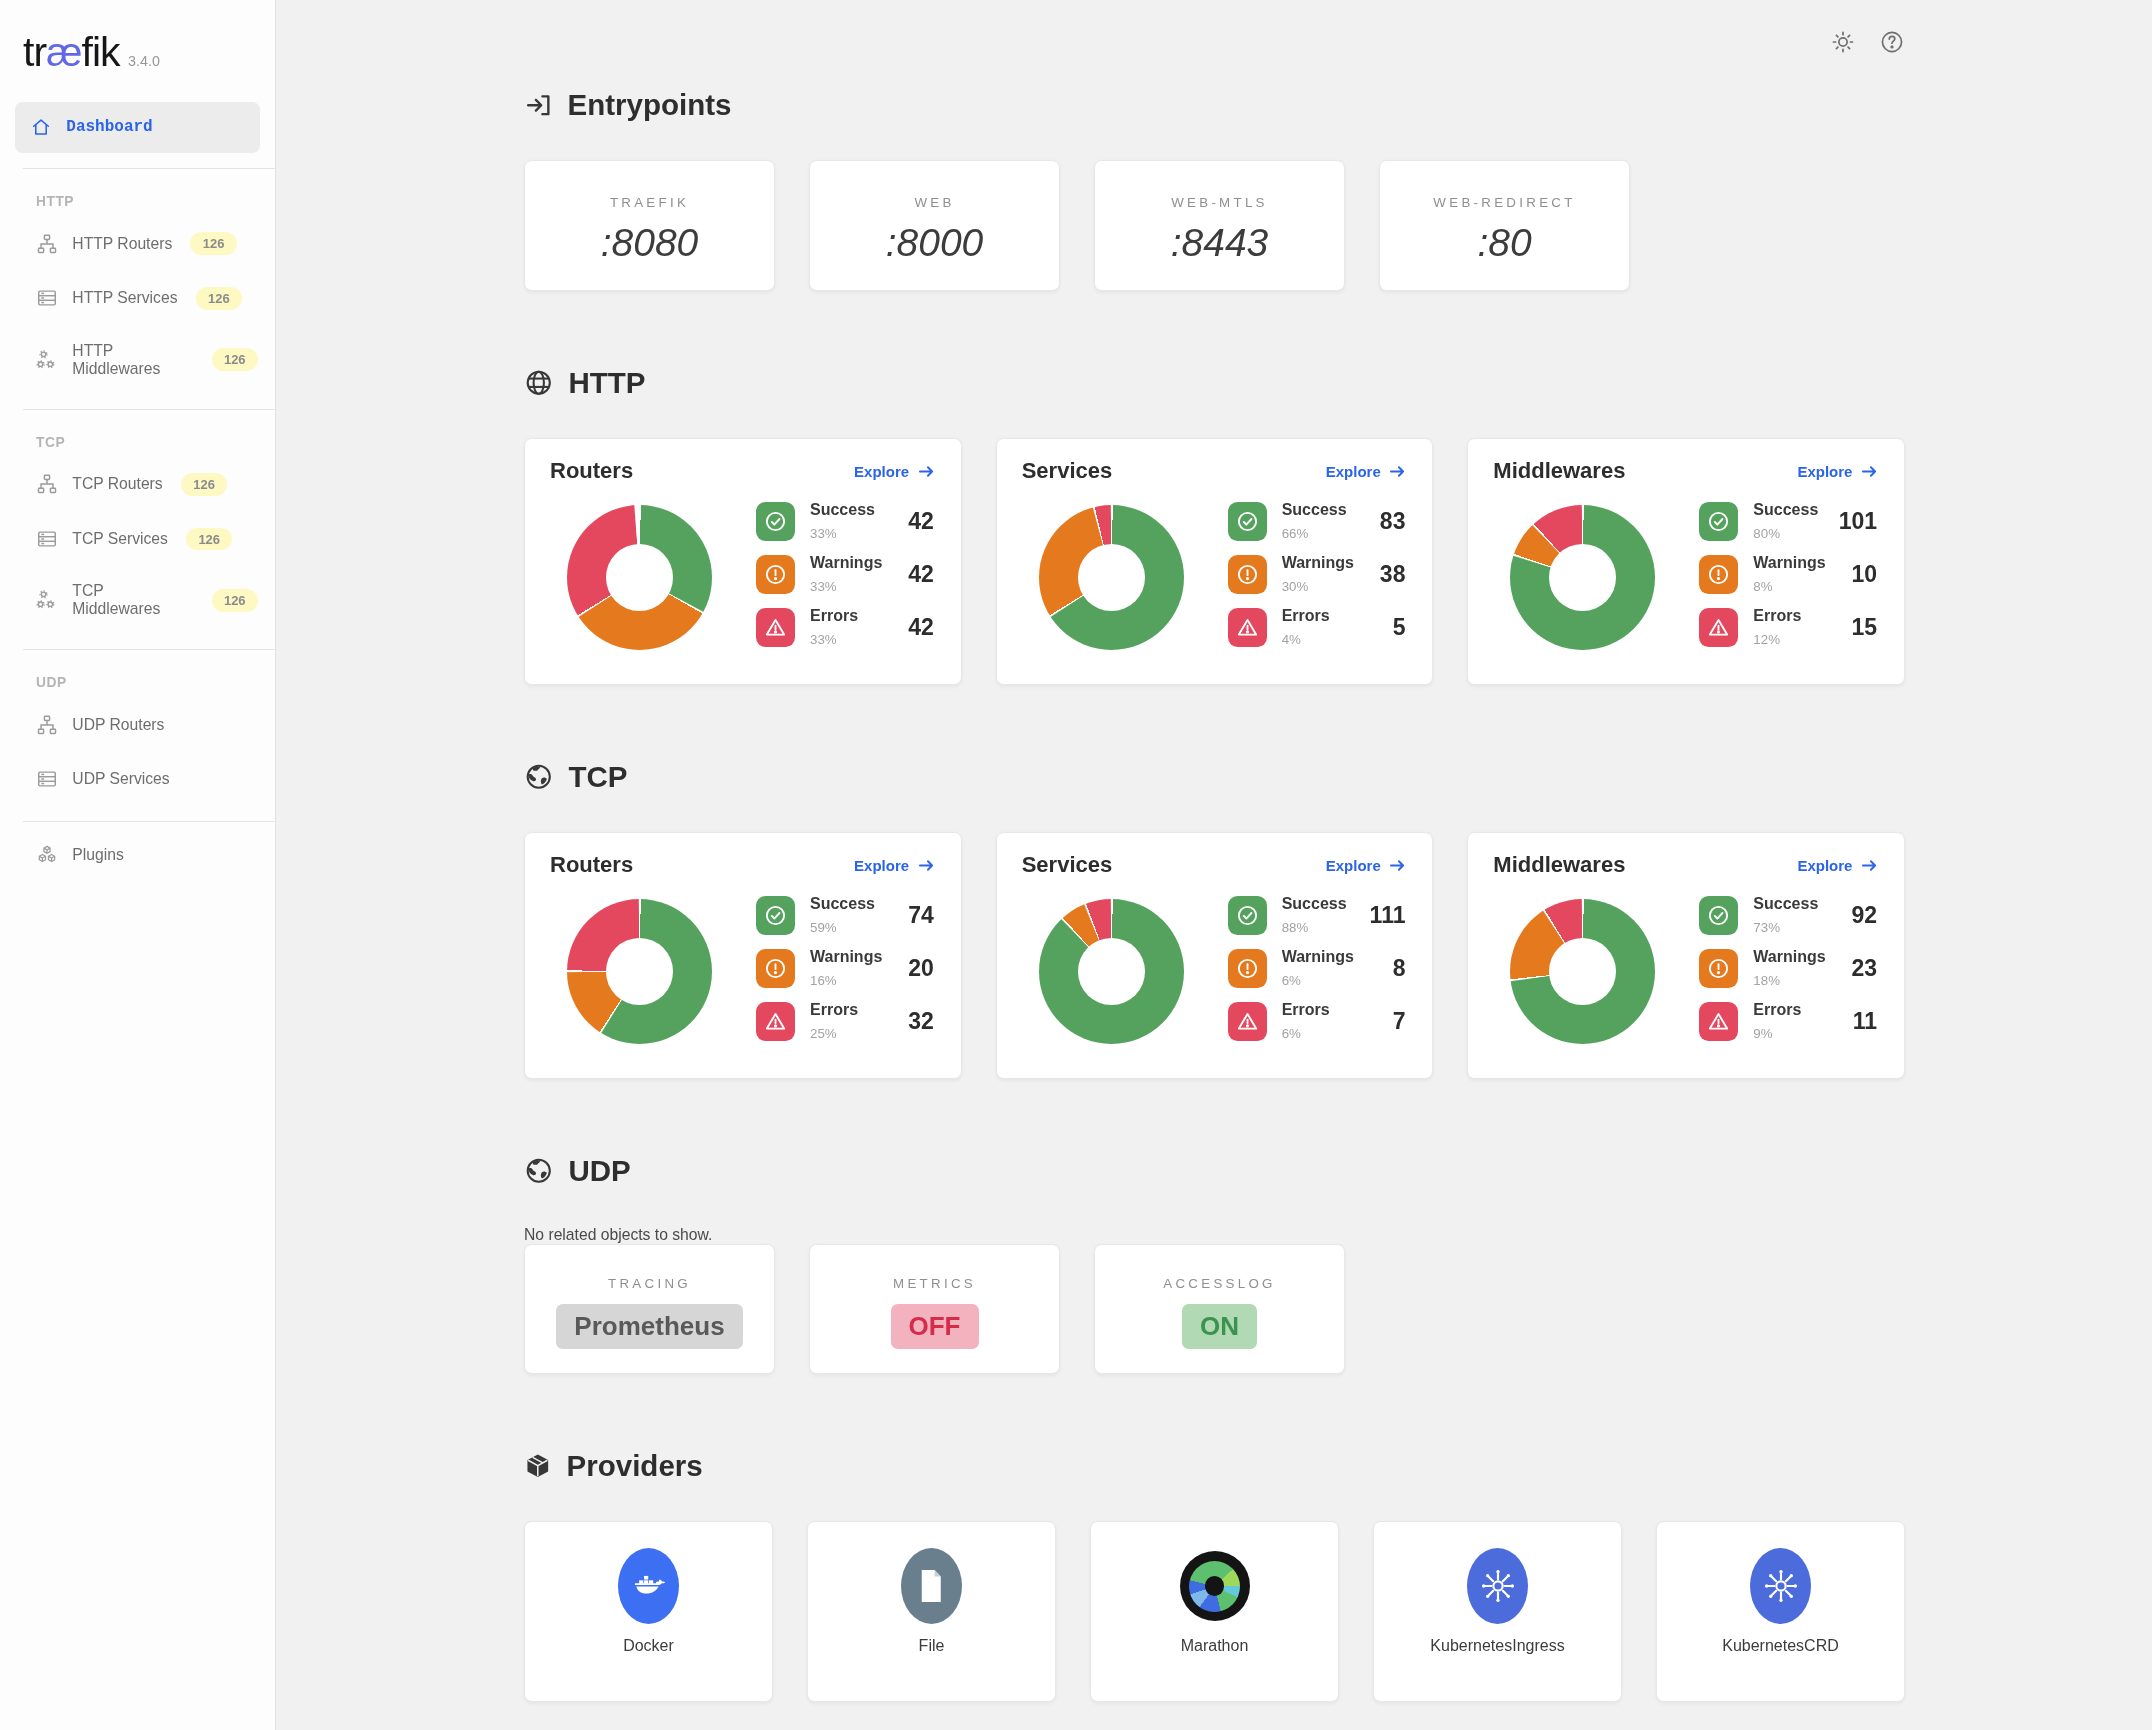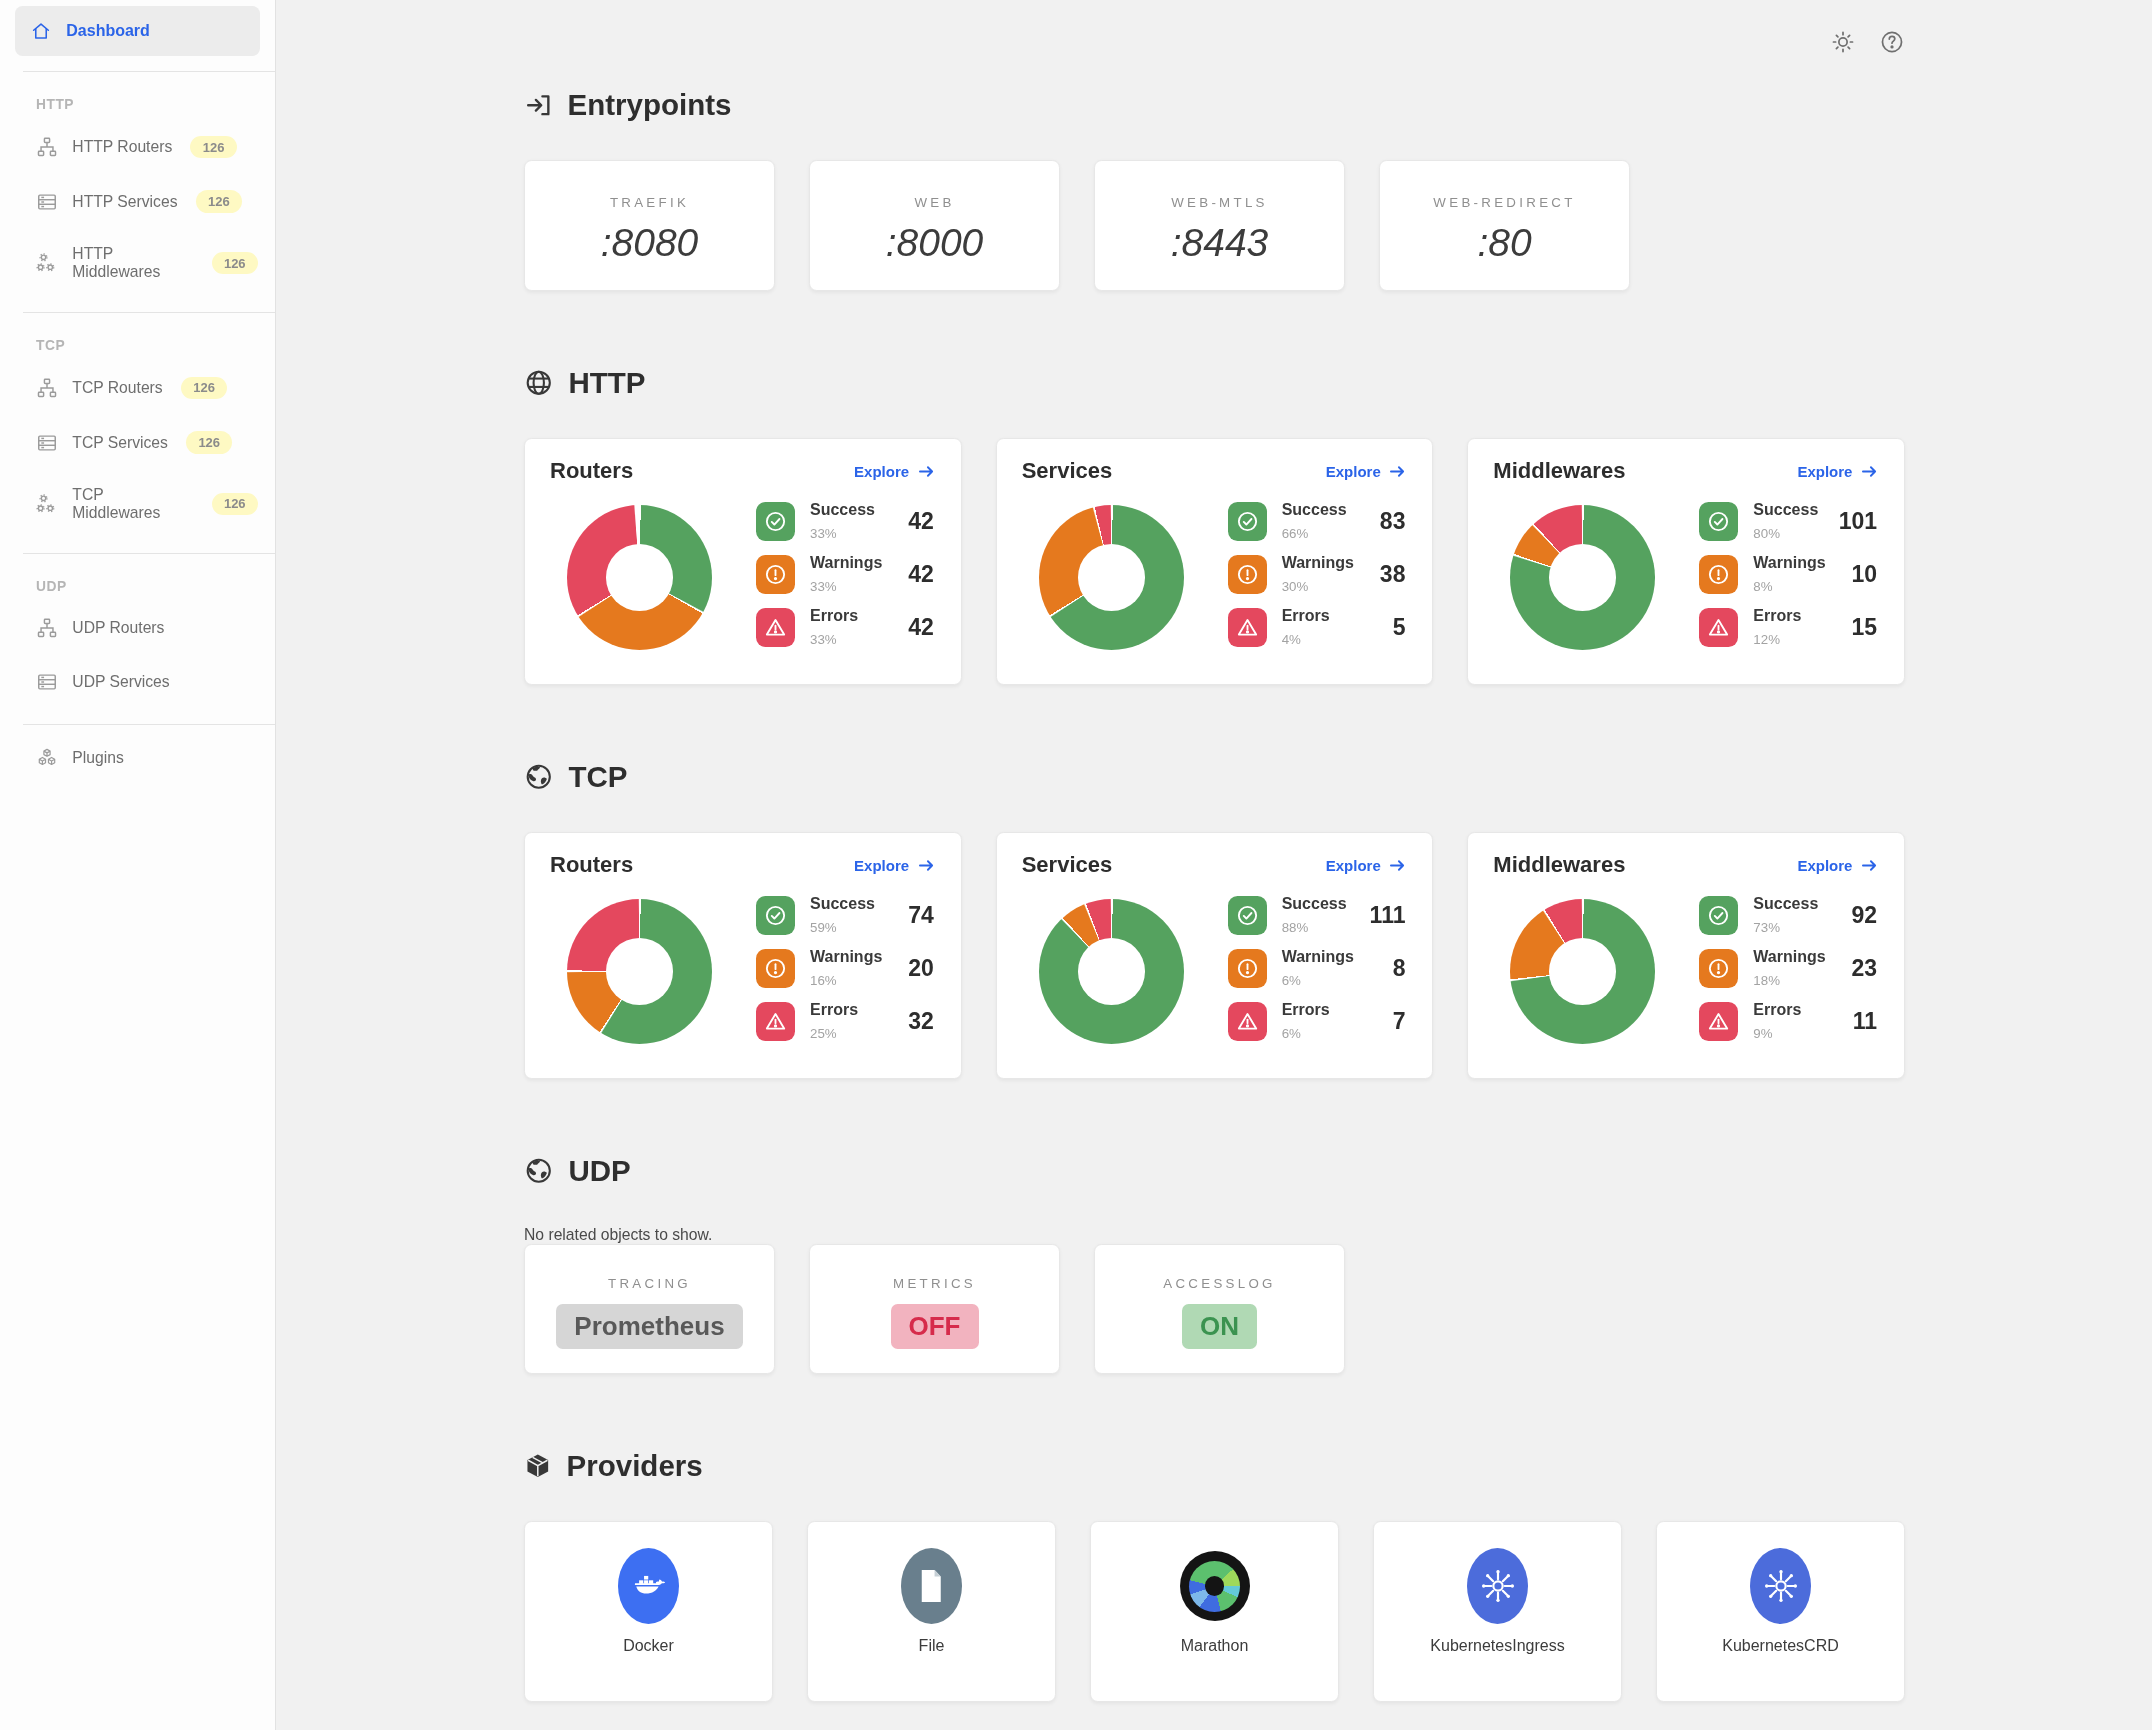--- a/index.html
+++ b/index.html
@@ -16,21 +16,21 @@
   .sidebar {
     position: fixed; left:0; top:0; bottom:0; width:276px;
     background:#fdfdfd; border-right:1px solid #e2e2e2; z-index:5;
   }
   .logo { padding:28.5px 23px 21px; font-size:41px; font-weight:500; color:#161616; letter-spacing:-1px; display:flex; align-items:baseline; }
   .logo .ae { color: var(--logo, #6168e6); }
   .version { font-size:14.3px; color:#979797; font-weight:400; margin-left:8.6px; letter-spacing:0; }
   .nav-dash {
     margin:5.7px 15px 0; background:#ececec; border-radius:7.6px;
     padding:14.3px 15px; display:flex; gap:14.3px; align-items:center;
-    color: var(--accent, #2b64e8); font-weight:600; font-size:16px; cursor:pointer;
+    color: var(--accent, #2b64e8); font-weight:600; font-size:16px; cursor:pointer;font-family:Liberation Mono, monospace;
   }
   .sb-divider { border:none; border-top:1px solid #e4e4e4; margin:15px 0 0 23px; }
   .sb-section { padding:25px 0 7.6px 36px; font-size:13.8px; color:#b5b5b5; font-weight:600; letter-spacing:0.5px; }
   .sb-item { display:flex; align-items:center; gap:14.3px; padding:16px 17px 16px 36px; font-size:15.7px; color:#6e6e6e; cursor:pointer; }
   .sb-item svg { color:#9b9b9b; flex:none; }
   .badge { background:#fef9c3; color:#8b8b8b; font-size:13px; padding:3.8px 12.4px; border-radius:12.4px; font-weight:700; margin-left:3.8px; }
   .badge:empty { display:none; }
 
   
   .main { margin-left:277px; height:100%; position:relative; }
@@ -92,20 +92,24 @@
   .marathon-inner { width:51px; height:51px; border-radius:50%; position:relative;
     background:conic-gradient(#5cc06e 0 13%, #9fd95b 13% 25%, #63c9d8 25% 32%, #5cc06e 32% 46%, #3f6ce0 46% 60%, #7db8ea 60% 70%, #3f6ce0 70% 79%, #5cc06e 79% 100%);
   }
   .marathon-inner::after { content:""; position:absolute; inset:31%; border-radius:50%; background:var(--marathon_black,#141414); }
   .provider-name { margin-top:12.4px; font-size:16px; font-weight:500; color:#3c3c3c; }
 </style>
 </head>
 <body>
 
 <aside class="sidebar">
+  <div class="logo">
+    <span><span>tr</span><span class="ae">æ</span><span>fik</span></span>
+    <span class="version">3.4.0</span>
+  </div>
 
   <div class="nav-dash">
     <span>
       <svg width="22" height="22" viewBox="0 0 24 24" fill="none" stroke="currentColor" stroke-width="1.7" stroke-linecap="round" stroke-linejoin="round">
           <path d="M4 11.2 L12 4.4 L20 11.2"></path>
           <path d="M6.3 9.6 V19.6 H17.7 V9.6"></path>
         </svg>
     </span>
     <span>Dashboard</span>
   </div>

